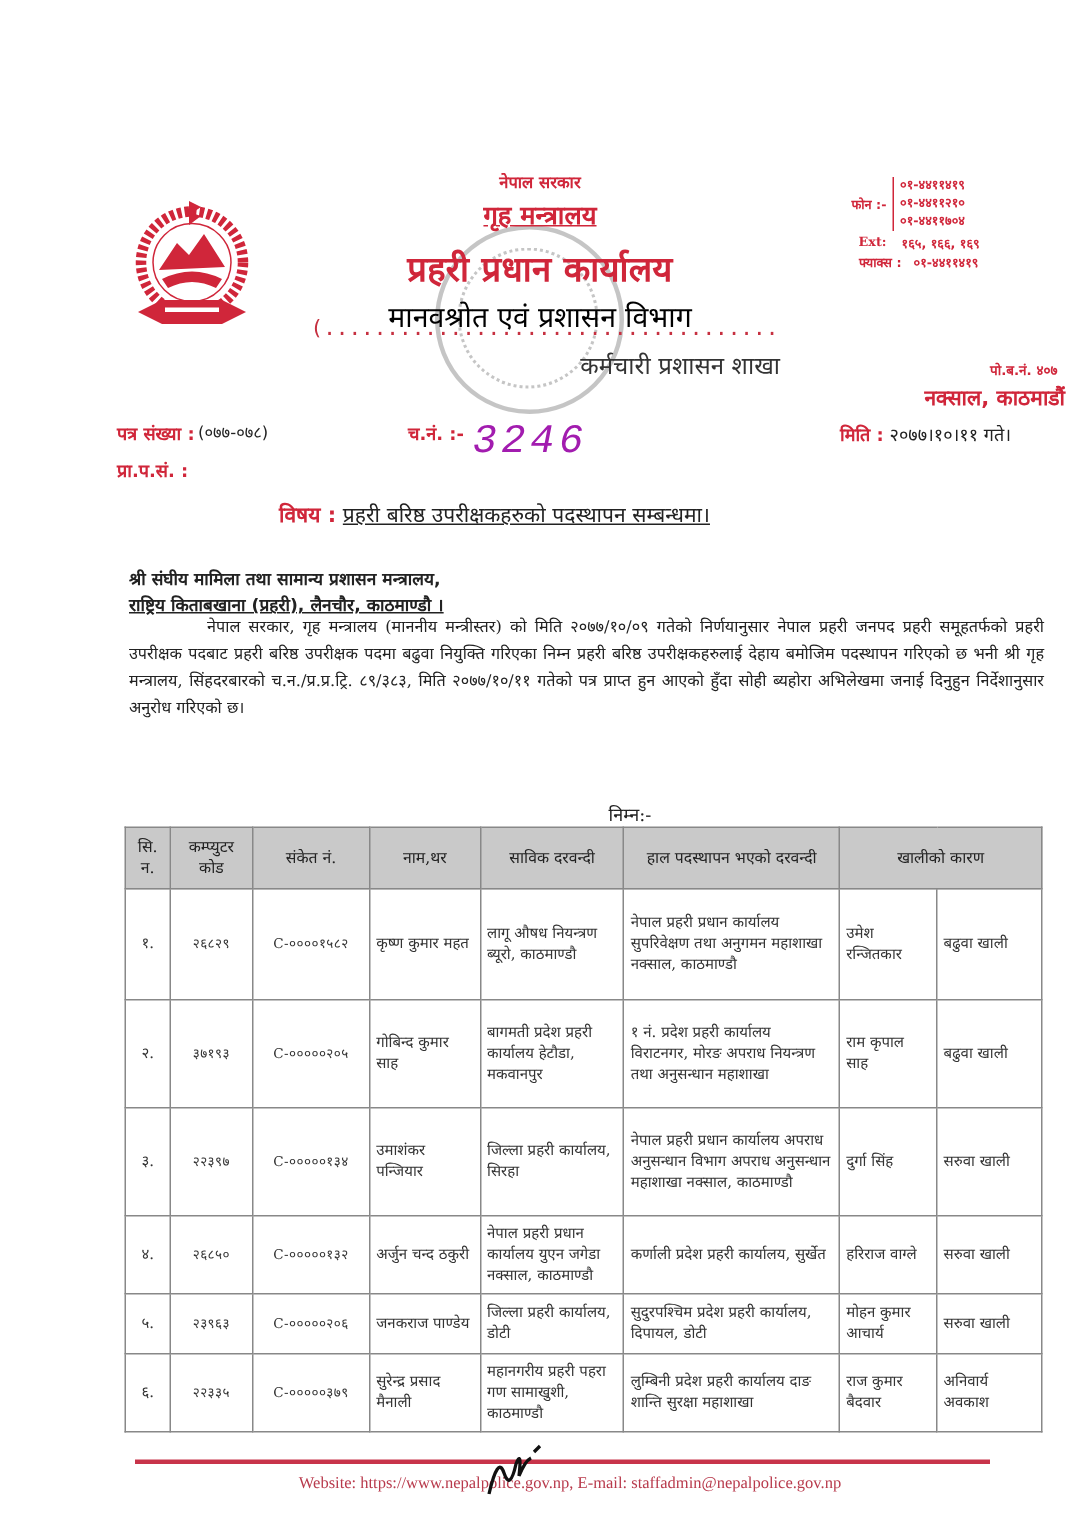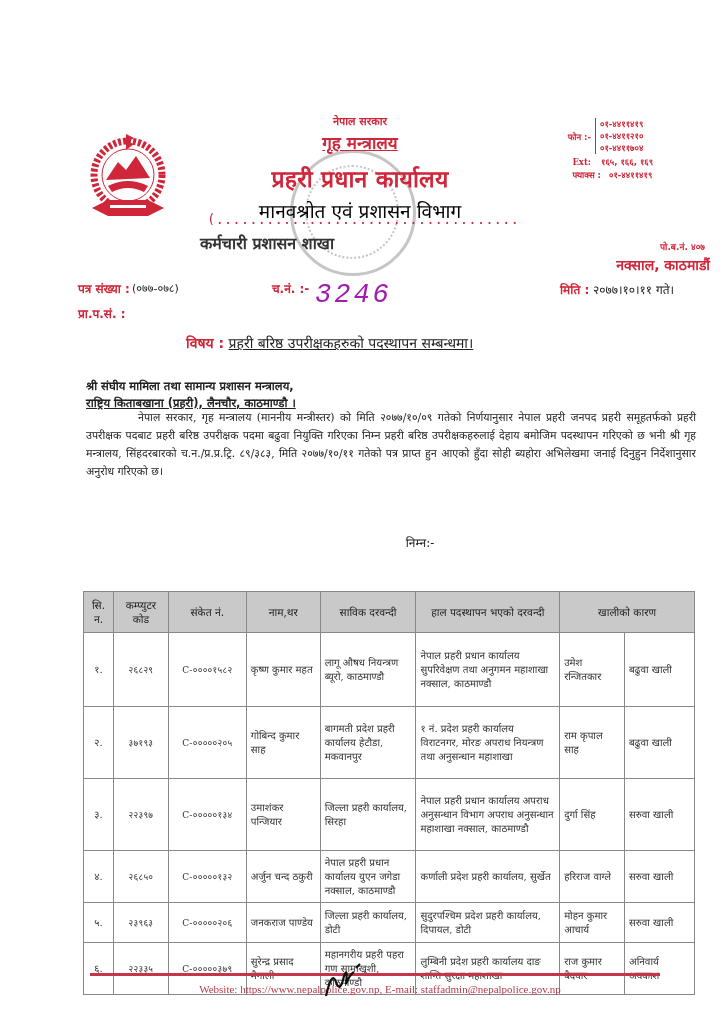--- a/index.html
+++ b/index.html
@@ -11,21 +11,21 @@
 
   
   #emblem { left:78px; top:128px; width:100px; height:100px; }
 
   
   #gov { left:200px; top:113px; width:320px; text-align:center; font-size:11px; font-family:"DejaVu Sans", sans-serif; font-weight:bold; }
   #ministry { left:200px; top:131px; width:320px; text-align:center; font-size:17px; font-family:"DejaVu Sans", sans-serif; font-weight:bold; text-decoration:underline; }
   #office { left:200px; top:162px; width:320px; text-align:center; font-size:23px; font-family:"DejaVu Sans", sans-serif; font-weight:bold; letter-spacing:0.2px; }
   #dept { left:200px; top:198px; width:320px; text-align:center; font-size:19px; color:#000000; font-family:"DejaVu Sans", sans-serif; }
   #dots { left:207px; top:211px; width:310px; height:14px; font-size:14px; color:#c63040; font-family:"DejaVu Sans Mono", monospace; overflow:hidden; white-space:nowrap; }
-  #section { left:200px; top:232px; width:320px; text-align:left; font-size:16px; color:#333; font-family:"DejaVu Sans", sans-serif;font-weight:bold; }
+  #section { left:200px; top:232px; width:320px; text-align:right; font-size:16px; color:#333; font-family:"DejaVu Sans", sans-serif; }
   #stamp { left:290px; top:150px; width:120px; height:120px; border-radius:50%; border:3px solid rgba(90,90,90,0.35); }
   #stamp2 { left:305px; top:165px; width:90px; height:90px; border-radius:50%; border:2px dotted rgba(90,90,90,0.35); }
 
   
   #contact { left:555px; top:117px; width:165px; font-family:"DejaVu Sans", sans-serif; font-size:8.5px; }
   .crow { display:flex; align-items:center; height:13px; }
   .clabel { width:36px; text-align:right; padding-right:4px; font-weight:bold; }
   .phones { border-left:1.5px solid #d0263a; padding-left:4px; }
   .phones div { height:12px; line-height:12px; font-weight:bold; }
   #pobox { left:555px; top:240px; width:150px; text-align:right; font-size:9px; font-family:"DejaVu Sans", sans-serif; font-weight:bold; }
@@ -48,21 +48,21 @@
   #addr1 { left:86px; top:378px; font-size:11.5px; font-weight:bold; font-family:"DejaVu Sans", sans-serif; }
   #addr2 { left:86px; top:395px; font-size:11.5px; font-weight:bold; text-decoration:underline; font-family:"DejaVu Sans", sans-serif; }
 
   
   #body { left:86px; top:409px; width:610px; font-size:10.8px; line-height:18px; text-align:justify; font-family:"DejaVu Serif", serif; }
   #body p { margin:0; text-indent:52px; }
 
   #below { left:85px; top:534px; width:610px; text-align:center; font-size:12px; padding-left:30px; }
 
   
-  #tbl { left:83px; top:551px; width:612px; border-collapse:collapse; font-size:10px; font-family:"DejaVu Serif", serif;margin-top:40px; }
+  #tbl { left:83px; top:551px; width:612px; border-collapse:collapse; font-size:10px; font-family:"DejaVu Serif", serif; }
   #tbl th { background:#c9c9c9; font-weight:normal; font-size:10.5px; line-height:14px; border:1px solid #888; padding:3px 2px; height:34px; }
   #tbl td { border:1px solid #888; padding:3px 4px; line-height:14px; vertical-align:middle; color:#333; }
   #tbl td.c { text-align:center; }
   #tbl td.small { font-size:9px; letter-spacing:0.3px; }
 
   
   #footline { left:90px; top:973px; width:570px; height:3px; background:#c8344a; }
   #footer { left:100px; top:983px; width:560px; text-align:center; font-size:11px; color:#b83a4c; font-family:"Liberation Serif", serif; }
   #sig { left:318px; top:962px; width:50px; height:40px; }
 </style>

